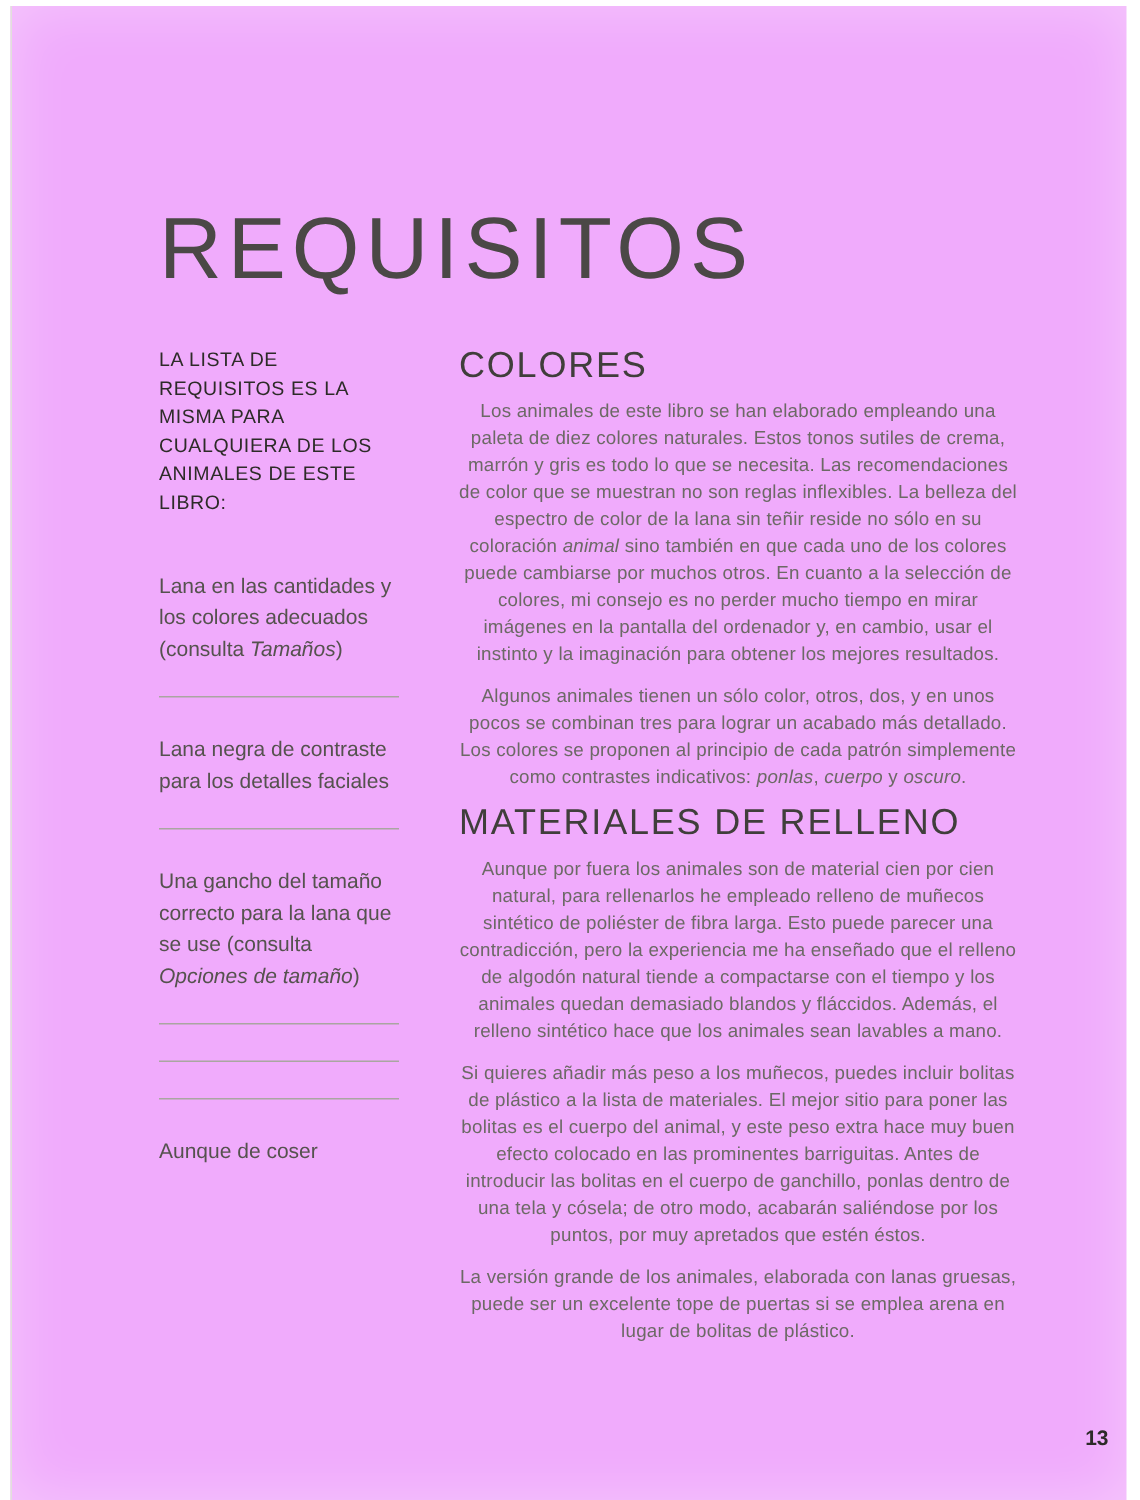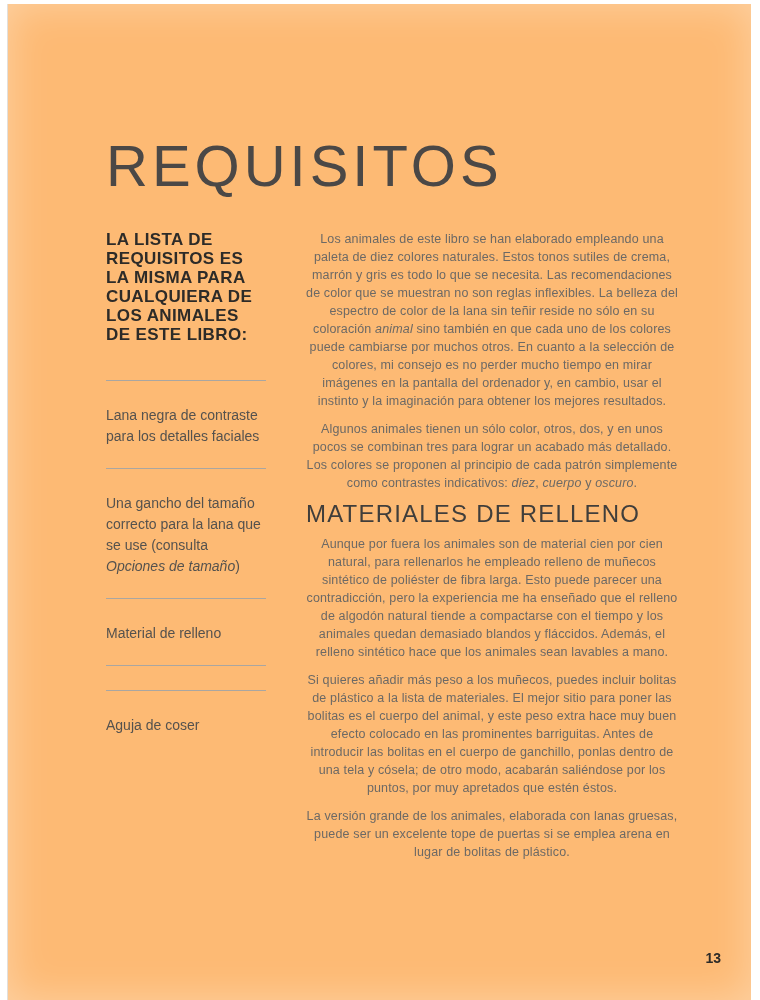--- a/index.html
+++ b/index.html
@@ -6,21 +6,21 @@
   html, body { width: 760px; height: 1000px; }
   body {
     font-family: "Liberation Sans", sans-serif;
     background: #ffffff;
     position: relative;
     overflow: hidden;
   }
   .book-page {
     position: absolute;
     left: 7px; top: 4px; right: 9px; bottom: 0;
-    background: #fdba74;
+    background: #f0abfc;
     border-left: 1px solid #e2dfdb;
     box-shadow: inset 0 0 40px rgba(255,255,255,0.35);
   }
   .page-title {
     position: absolute;
     left: 98px; top: 128px;
     font-size: 58px;
     font-weight: 200;
     letter-spacing: 4px;
     color: #4b4846;
@@ -28,23 +28,23 @@
   }
   .content {
     position: absolute;
     left: 98px; top: 226px;
     width: 572px;
     display: flex;
     gap: 40px;
   }
   .sidebar { width: 160px; flex: 0 0 160px; }
   .sidebar-intro {
-    font-size: 17px;
+    font-size: 13px;
     line-height: 19px;
-    font-weight: bold;
+    font-weight: normal;
     letter-spacing: 0.4px;
     color: #2d2b28;
     margin-bottom: 36px;
   }
   .sidebar-item {
     font-size: 14px;
     line-height: 21px;
     color: #55524e;
   }
   .sidebar-divider {
@@ -65,57 +65,58 @@
     font-size: 12.5px;
     line-height: 18px;
     color: #6c6965;
     letter-spacing: 0.15px;
     margin-bottom: 10px;
     text-align: center;
   }
   .body-para:last-child { margin-bottom: 0; }
   .page-number {
     position: absolute;
-    right: 30px; bottom: 34px;
+    right: 12px; bottom: 34px;
     font-size: 14px;
     font-weight: bold;
     color: #2d2b28;
   }
   i { font-style: italic; }
 </style>
 </head>
 <body>
 
 <div class="book-page">
 
   <h1 class="page-title">REQUISITOS</h1>
 
   <div class="content">
 
     <div class="sidebar">
       <div class="sidebar-intro">LA LISTA DE REQUISITOS ES LA MISMA PARA CUALQUIERA DE LOS ANIMALES DE ESTE LIBRO:</div>
       <div>
+          <div class="sidebar-item"><span>Lana en las cantidades y los colores adecuados (consulta </span><i>Tamaños</i><span>)</span></div>
           <hr class="sidebar-divider">
           <div class="sidebar-item"><span>Lana negra de contraste para los detalles faciales</span></div>
           <hr class="sidebar-divider">
           <div class="sidebar-item"><span>Una gancho del tamaño correcto para la lana que se use (consulta </span><i>Opciones de tamaño</i><span>)</span></div>
           <hr class="sidebar-divider">
-          <div class="sidebar-item"><span>Material de relleno</span></div>
           <hr class="sidebar-divider">
           <hr class="sidebar-divider">
-          <div class="sidebar-item"><span>Aguja de coser</span></div>
+          <div class="sidebar-item"><span>Aunque de coser</span></div>
         </div>
     </div>
 
     <div class="main-col">
 
       <div class="section">
+        <h2 class="section-heading">COLORES</h2>
         <div>
             <p class="body-para"><span>Los animales de este libro se han elaborado empleando una paleta de diez colores naturales. Estos tonos sutiles de crema, marrón y gris es todo lo que se necesita. Las recomendaciones de color que se muestran no son reglas inflexibles. La belleza del espectro de color de la lana sin teñir reside no sólo en su coloración </span><i>animal</i><span> sino también en que cada uno de los colores puede cambiarse por muchos otros. En cuanto a la selección de colores, mi consejo es no perder mucho tiempo en mirar imágenes en la pantalla del ordenador y, en cambio, usar el instinto y la imaginación para obtener los mejores resultados.</span></p>
-            <p class="body-para"><span>Algunos animales tienen un sólo color, otros, dos, y en unos pocos se combinan tres para lograr un acabado más detallado. Los colores se proponen al principio de cada patrón simplemente como contrastes indicativos: </span><i>diez</i><span>, </span><i>cuerpo</i><span> y </span><i>oscuro</i><span>.</span></p>
+            <p class="body-para"><span>Algunos animales tienen un sólo color, otros, dos, y en unos pocos se combinan tres para lograr un acabado más detallado. Los colores se proponen al principio de cada patrón simplemente como contrastes indicativos: </span><i>ponlas</i><span>, </span><i>cuerpo</i><span> y </span><i>oscuro</i><span>.</span></p>
           </div>
       </div>
 
       <div class="section">
         <h2 class="section-heading">MATERIALES DE RELLENO</h2>
         <div>
             <p class="body-para"><span>Aunque por fuera los animales son de material cien por cien natural, para rellenarlos he empleado relleno de muñecos sintético de poliéster de fibra larga. Esto puede parecer una contradicción, pero la experiencia me ha enseñado que el relleno de algodón natural tiende a compactarse con el tiempo y los animales quedan demasiado blandos y fláccidos. Además, el relleno sintético hace que los animales sean lavables a mano.</span></p>
             <p class="body-para"><span>Si quieres añadir más peso a los muñecos, puedes incluir bolitas de plástico a la lista de materiales. El mejor sitio para poner las bolitas es el cuerpo del animal, y este peso extra hace muy buen efecto colocado en las prominentes barriguitas. Antes de introducir las bolitas en el cuerpo de ganchillo, ponlas dentro de una tela y cósela; de otro modo, acabarán saliéndose por los puntos, por muy apretados que estén éstos.</span></p>
             <p class="body-para"><span>La versión grande de los animales, elaborada con lanas gruesas, puede ser un excelente tope de puertas si se emplea arena en lugar de bolitas de plástico.</span></p>
           </div>

